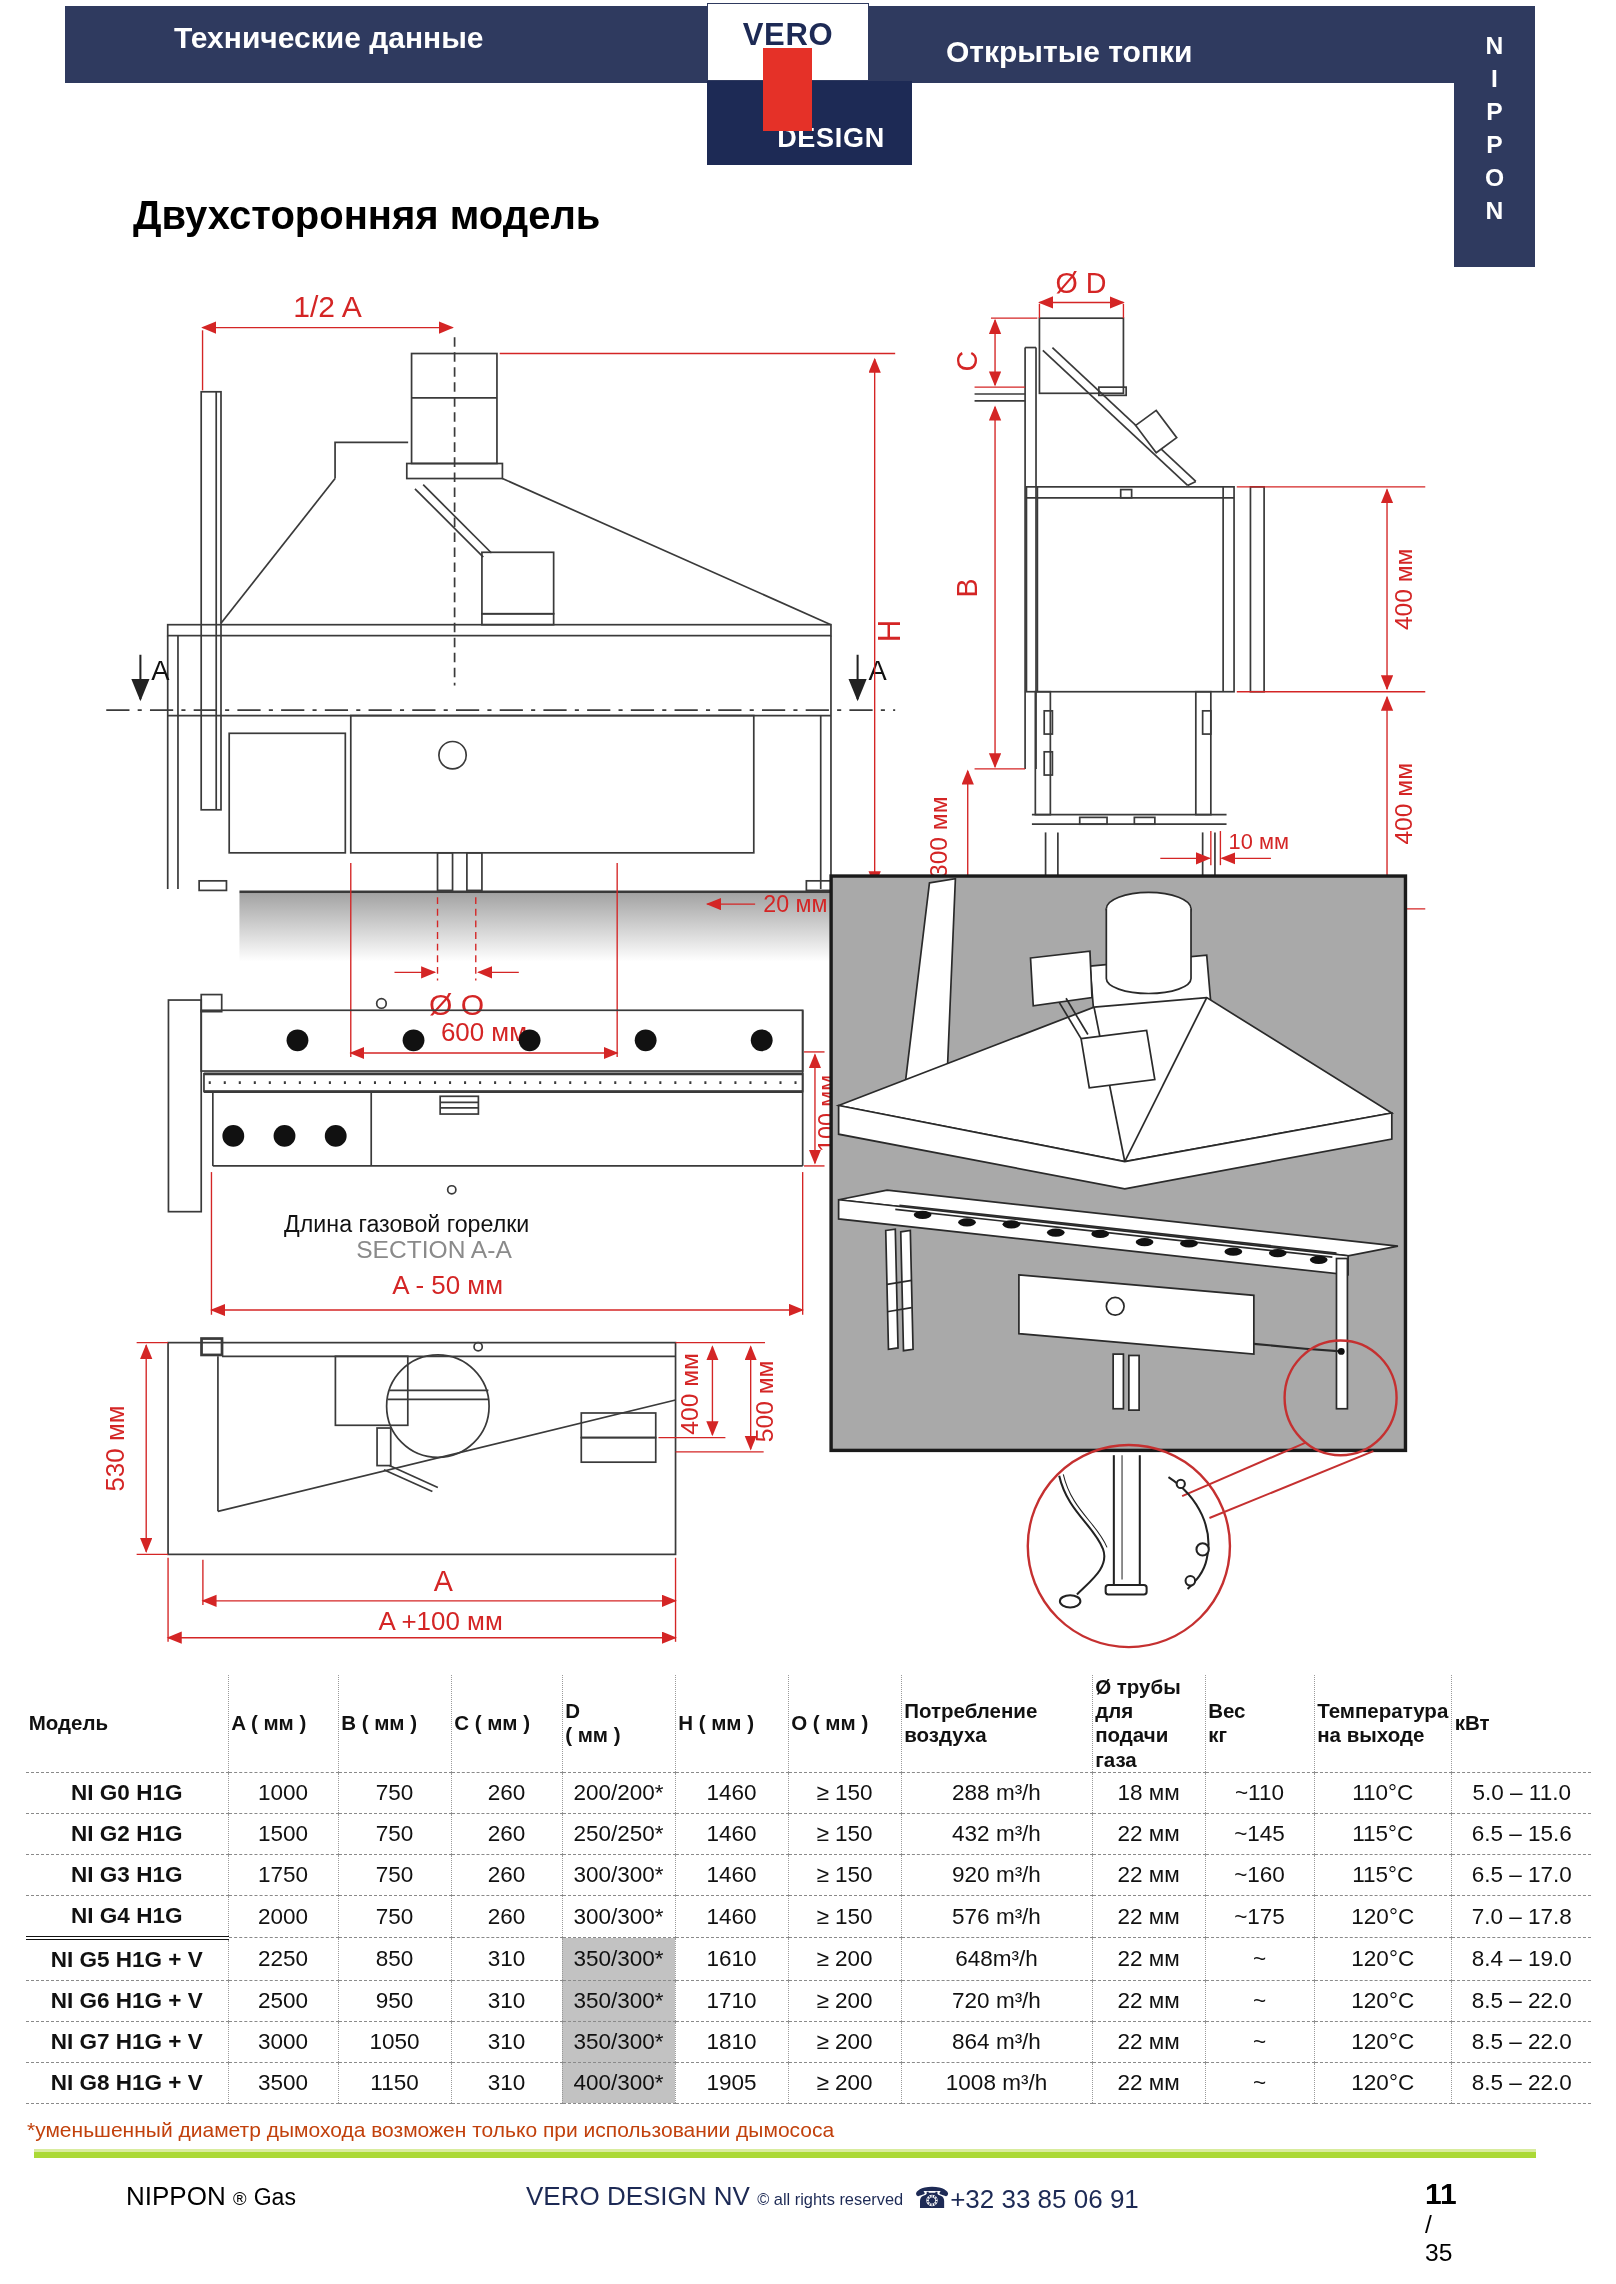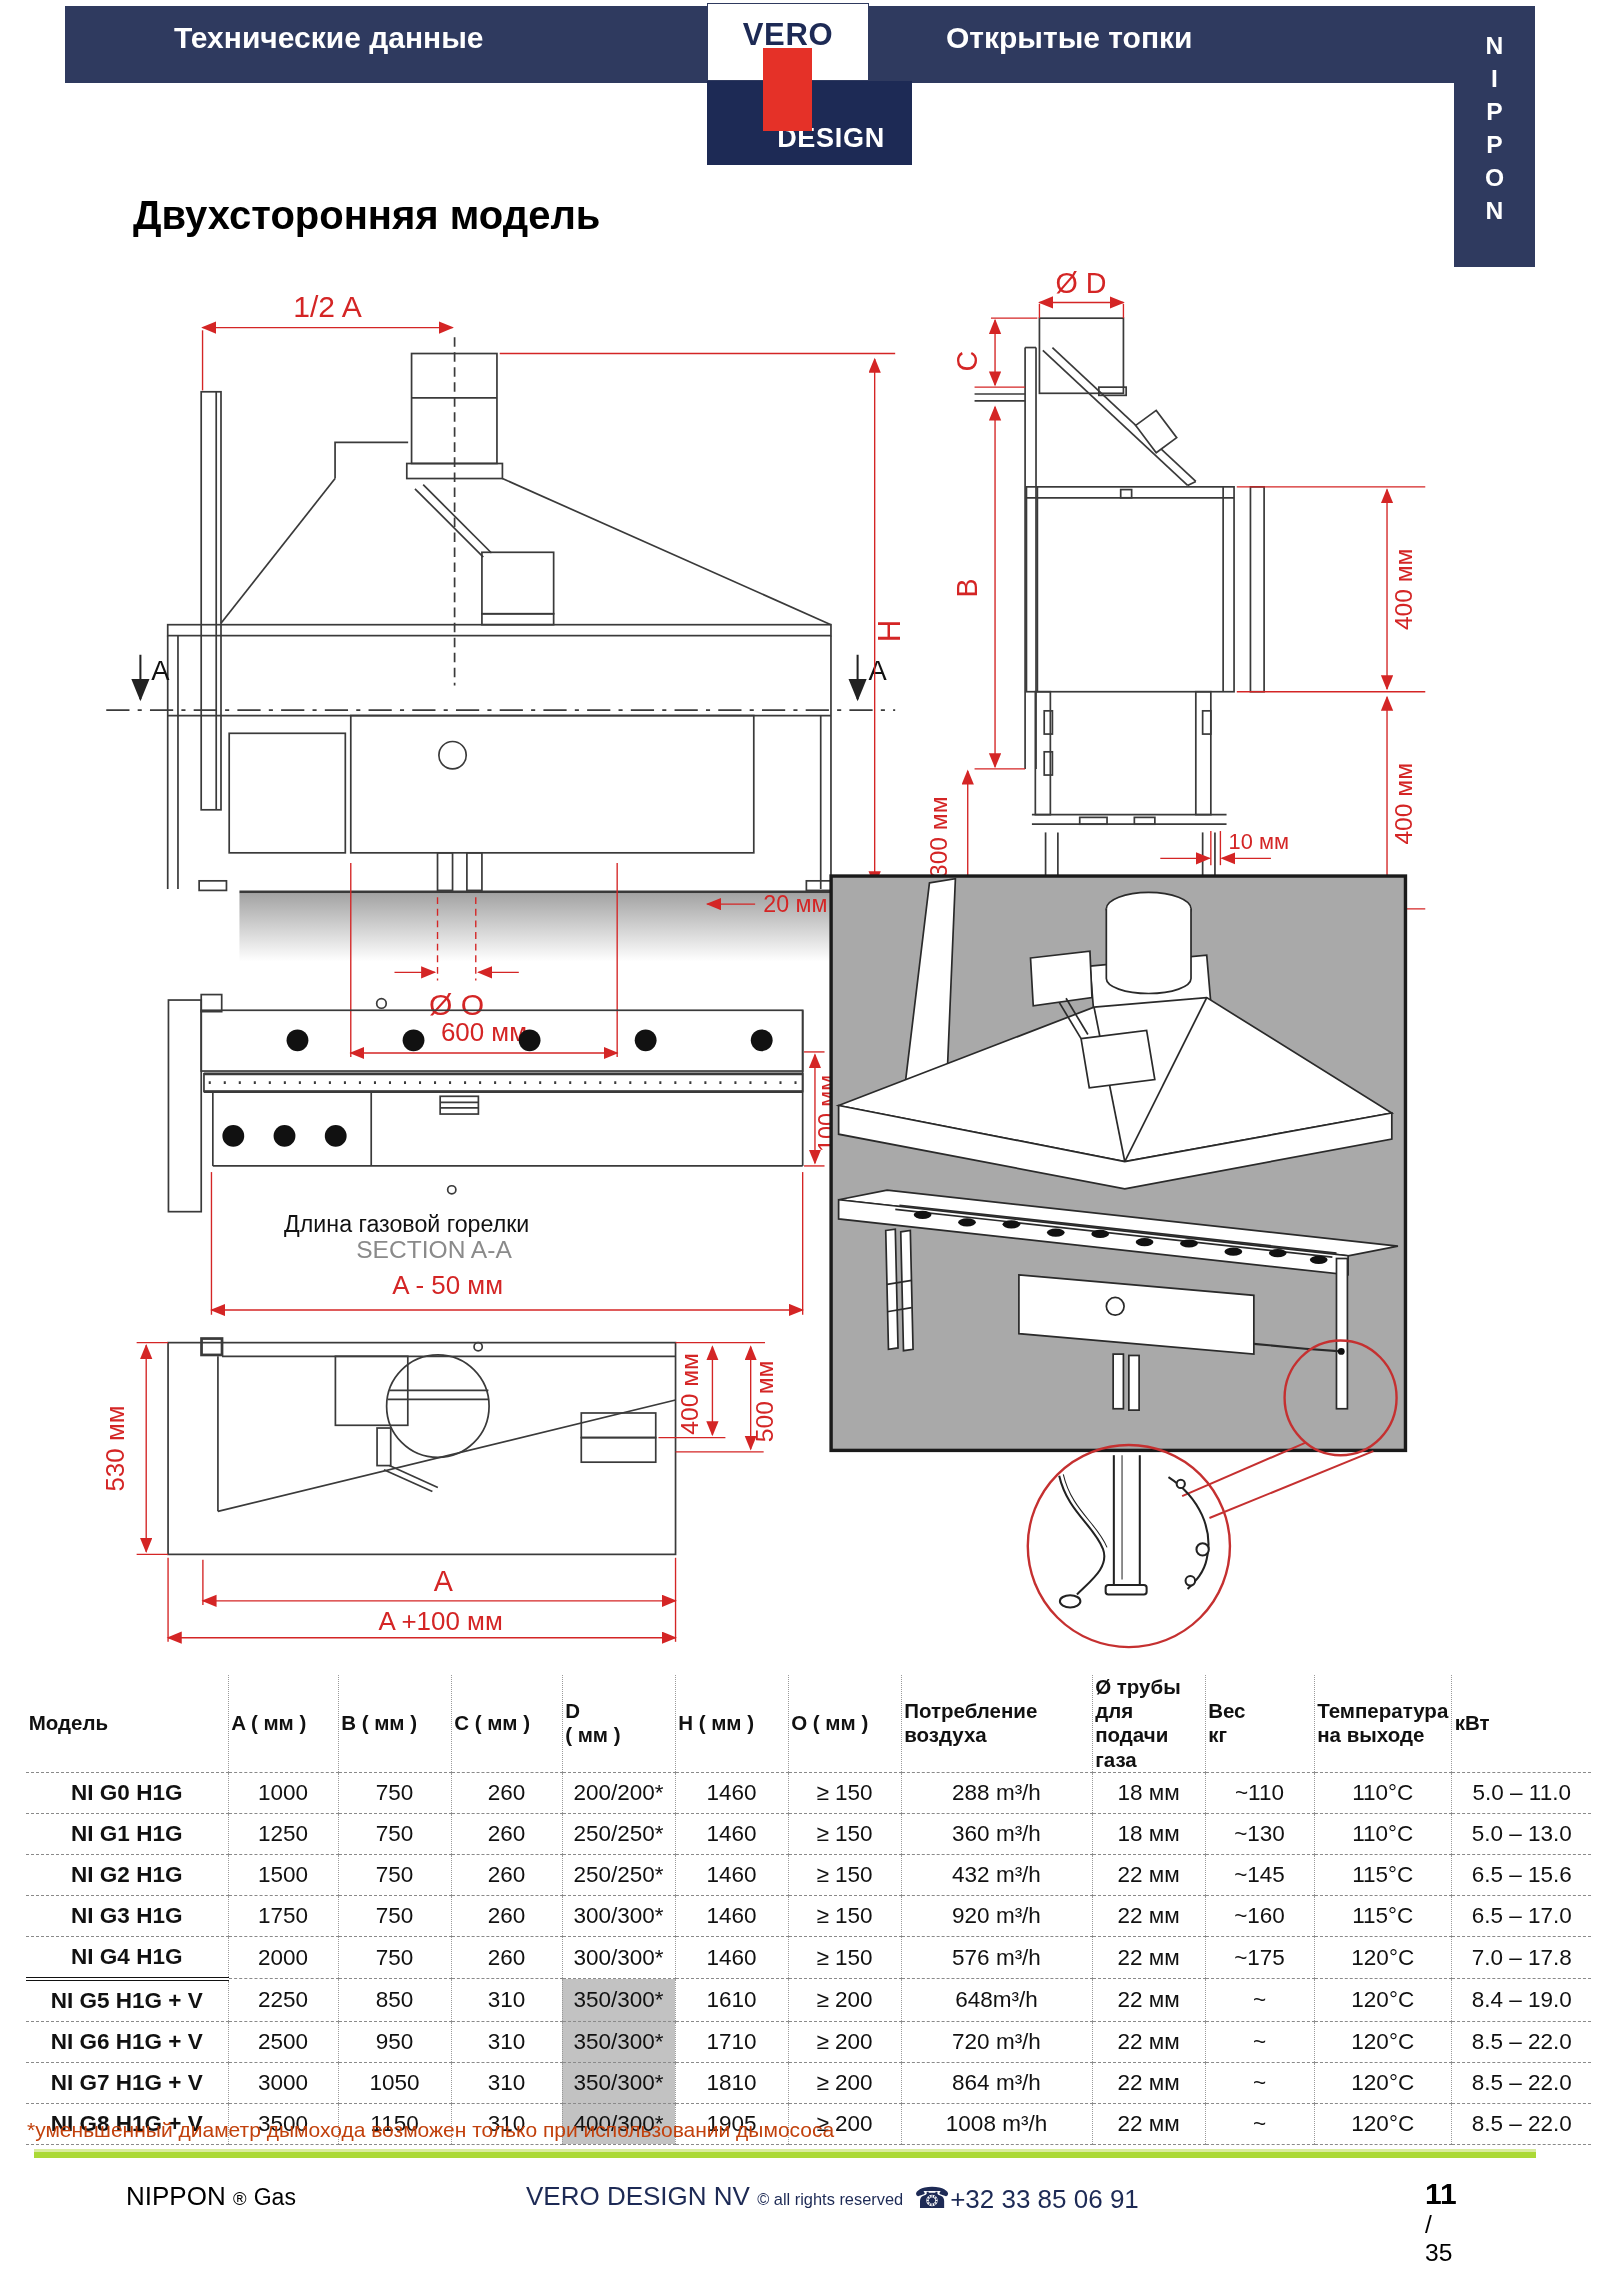--- a/index.html
+++ b/index.html
@@ -7,21 +7,21 @@
     position:relative; width:1617px; height:2284px; margin:0 auto;
     background:#ffffff; overflow:hidden;
     font-family:"Liberation Sans", sans-serif; color:#111;
   }
   
   .bar { position:absolute; background:#2f3a5f; }
   .bar-left  { left:65px;  top:5.5px; width:642px;  height:77px; }
   .bar-right { left:869px; top:5.5px; width:665px; height:77px; }
   .bar-text { position:absolute; color:#fff; font-weight:bold; font-size:30px; white-space:nowrap; }
   .bar-text.left  { left:174px;  top:20.5px; }
-  .bar-text.right { left:946px; top:21px; }
+  .bar-text.right { left:946px; top:35px; }
   .logo { position:absolute; left:707px; top:3.4px; width:162px; height:162px; }
   .logo-top { position:absolute; left:0; top:0; width:162px; height:78px; background:#fff; border:1.4px solid #2f3a5f; box-sizing:border-box; text-align:center; }
   .logo-top span { display:inline-block; margin-top:12.3px; color:#1d2a55; font-weight:bold; font-size:31px; letter-spacing:0.7px; }
   .logo-bottom { position:absolute; left:0; top:78px; width:162px; height:84px; background:#1d2a55; text-align:center;padding-left:43px; }
   .logo-bottom span { display:inline-block; margin-top:42px; color:#fff; font-weight:bold; font-size:27px; letter-spacing:0.7px; }
   .logo-red { position:absolute; left:56px; top:45px; width:49px; height:83px; background:#e53128; }
   .side-tab { position:absolute; left:1454px; top:5.5px; width:81px; height:261px; background:#2f3a5f;
               text-align:center; padding-top:23px; box-sizing:border-box; }
   .side-tab span { display:block; color:#fff; font-weight:bold; font-size:24.6px; line-height:33px; }
   
@@ -431,34 +431,20 @@
           <td>200/200*</td>
           <td>1460</td>
           <td>≥ 150</td>
           <td>288 m³/h</td>
           <td>18 мм</td>
           <td>~110</td>
           <td>110°C</td>
           <td>5.0 – 11.0</td>
         </tr>
         <tr>
-          <td>NI G1 H1G</td>
-          <td>1250</td>
-          <td>750</td>
-          <td>260</td>
-          <td>250/250*</td>
-          <td>1460</td>
-          <td>≥ 150</td>
-          <td>360 m³/h</td>
-          <td>18 мм</td>
-          <td>~130</td>
-          <td>110°C</td>
-          <td>5.0 – 13.0</td>
-        </tr>
-        <tr>
           <td>NI G2 H1G</td>
           <td>1500</td>
           <td>750</td>
           <td>260</td>
           <td>250/250*</td>
           <td>1460</td>
           <td>≥ 150</td>
           <td>432 m³/h</td>
           <td>22 мм</td>
           <td>~145</td>

